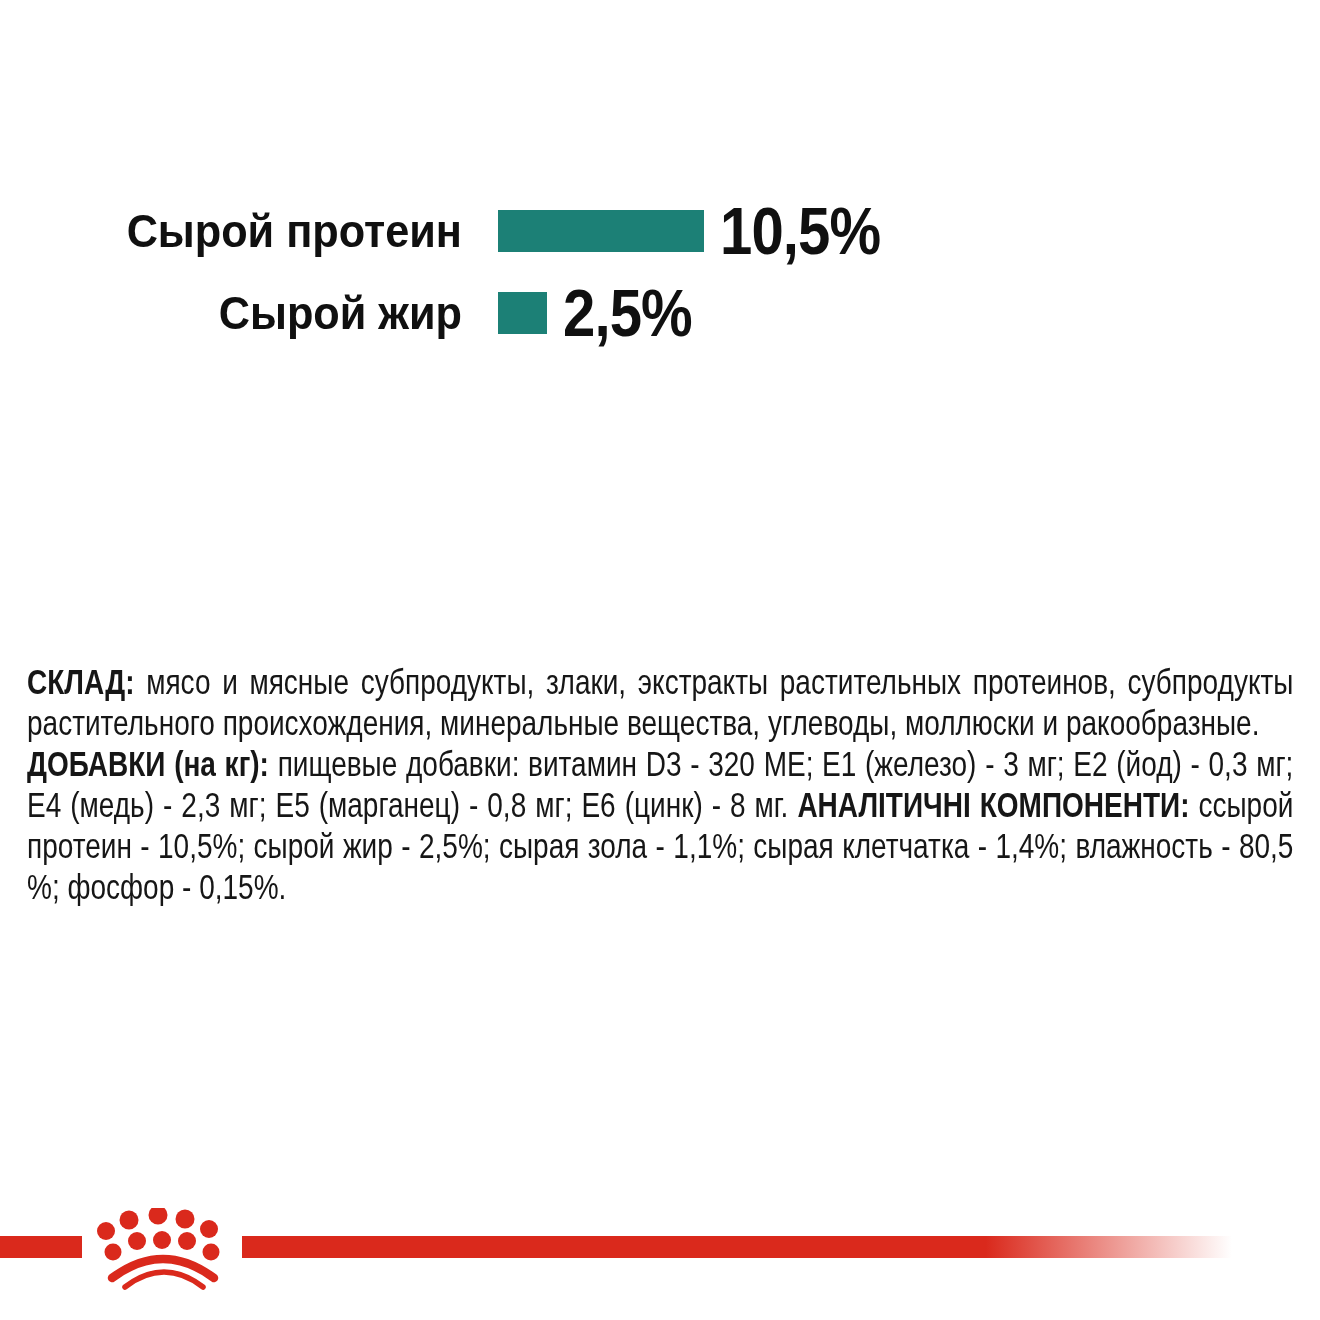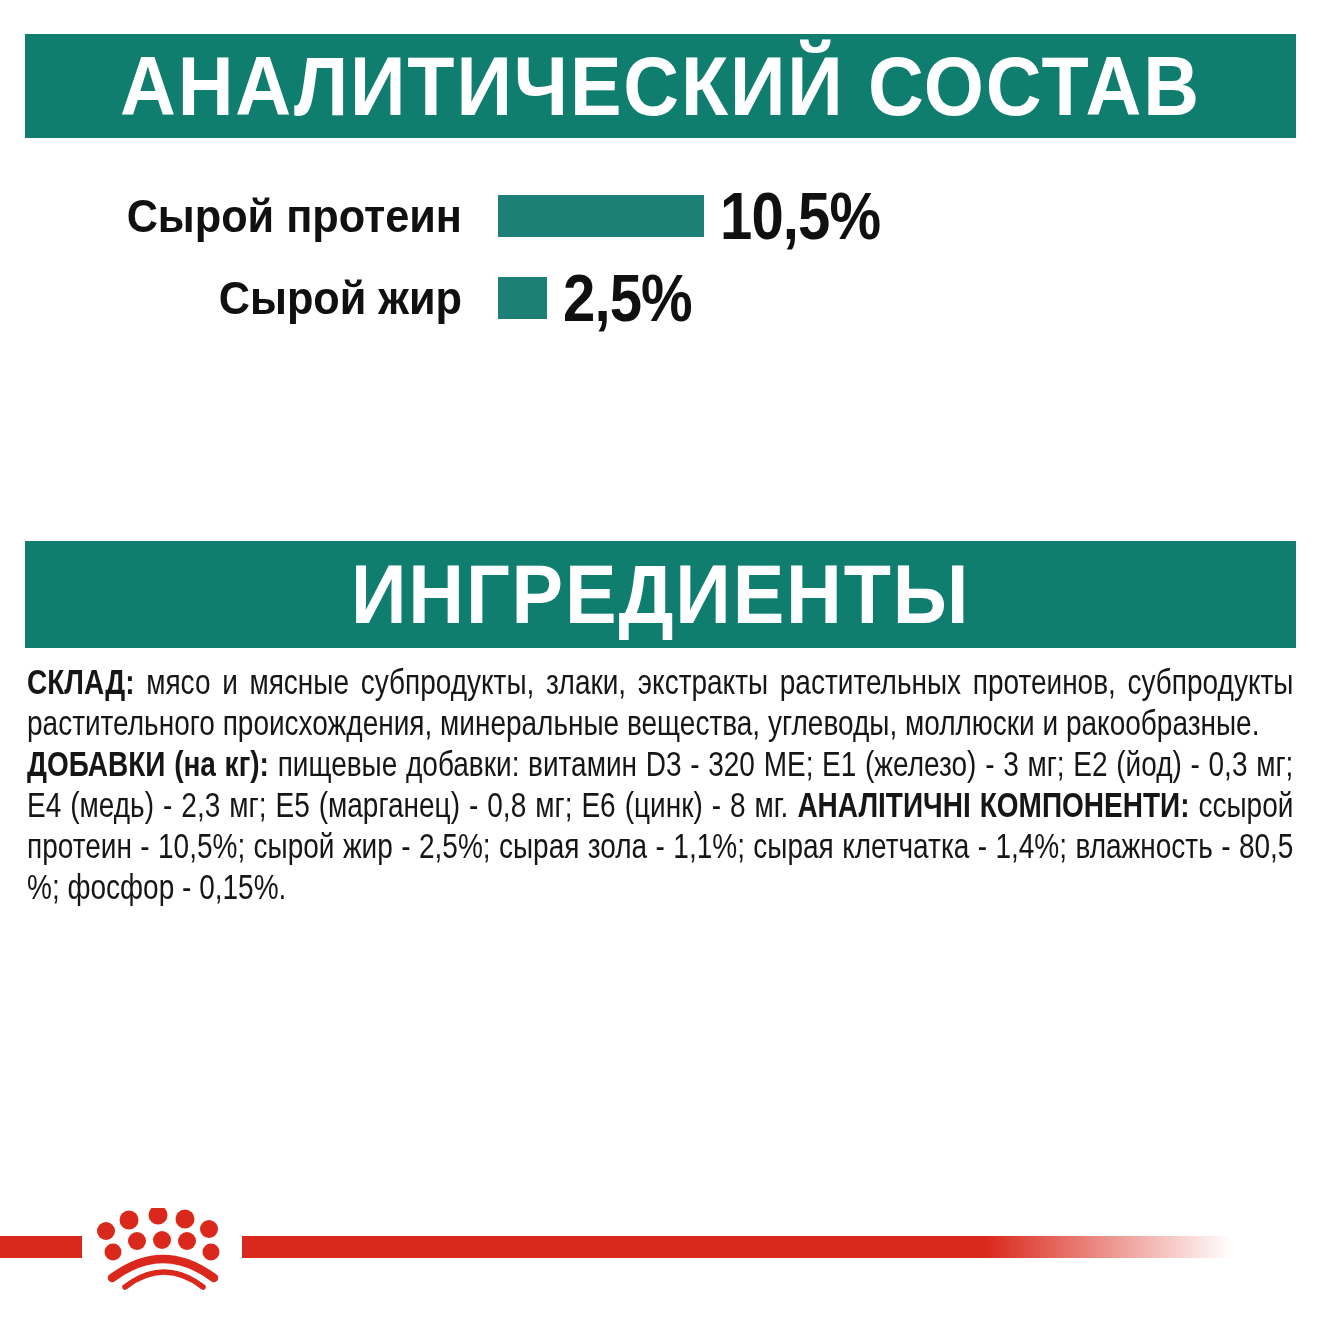--- a/index.html
+++ b/index.html
@@ -12,21 +12,21 @@
     position:absolute;left:25px;width:1271px;background:var(--teal,#0F7E6F);
     display:flex;align-items:center;justify-content:center;
   }
   .banner-analytical{top:34px;height:104px;}
   .banner-ingredients{top:541px;height:107px;}
   .banner-title{
     color:#fff;font-weight:700;font-size:84px;letter-spacing:2px;white-space:nowrap;
     display:inline-block;transform:scaleX(0.92);transform-origin:50% 50%;
   }
   
-  .chart{position:absolute;left:0;top:175px;width:1320px;}
+  .chart{position:absolute;left:0;top:190px;width:1320px;}
   .chart-row{display:flex;align-items:center;height:82px;}
   .chart-label{
     flex:0 0 462px;text-align:right;font-size:46px;font-weight:700;color:#101010;
     white-space:nowrap;transform:scaleX(0.94);transform-origin:100% 50%;
   }
   .chart-bar{
     flex:0 0 auto;height:42px;margin-left:36px;background:var(--bar-teal,#1C8076);
   }
   .chart-value{
     margin-left:16px;font-size:66px;font-weight:700;color:#101010;white-space:nowrap;
@@ -46,40 +46,34 @@
     background:linear-gradient(90deg,var(--red,#DA291C) 0%,var(--red,#DA291C) 80%,rgba(218,41,28,0) 100%);
   }
   .stripe-gap{position:absolute;left:82px;top:1233px;width:160px;height:28px;background:#fff;}
   .crown{position:absolute;left:95px;top:1208px;width:132px;height:88px;color:var(--red,#DA291C);}
 </style>
 </head>
 <body>
 
 <div class="page">
 
-  <header class="banner banner-analytical">
-    <span class="banner-title">АНАЛИТИЧЕСКИЙ СОСТАВ</span>
-  </header>
 
   <section class="chart">
     <div class="chart-row">
       <span class="chart-label">Сырой протеин</span>
       <div class="chart-bar" style="width: 206px;"></div>
       <span class="chart-value">10,5%</span>
     </div>
     <div class="chart-row">
       <span class="chart-label">Сырой жир</span>
       <div class="chart-bar" style="width: 49px;"></div>
       <span class="chart-value">2,5%</span>
     </div>
   </section>
 
-  <header class="banner banner-ingredients">
-    <span class="banner-title">ИНГРЕДИЕНТЫ</span>
-  </header>
 
   <section class="ingredients">
       <p><b>СКЛАД:</b><span> мясо и мясные субпродукты, злаки, экстракты растительных протеинов, субпродукты растительного происхождения, минеральные вещества, углеводы, моллюски и ракообразные.</span></p>
       <p><b>ДОБАВКИ (на кг):</b><span> пищевые добавки: витамин D3 - 320 МЕ; Е1 (железо) - 3 мг; Е2 (йод) - 0,3 мг; Е4 (медь) - 2,3 мг; Е5 (марганец) - 0,8 мг; Е6 (цинк) - 8 мг. </span><b>АНАЛІТИЧНІ КОМПОНЕНТИ:</b><span> ссырой протеин - 10,5%; сырой жир - 2,5%; сырая зола - 1,1%; сырая клетчатка - 1,4%; влажность - 80,5 %; фосфор - 0,15%.</span></p>
     </section>
 
   <footer>
     <div class="red-stripe"></div>
     <div class="stripe-gap"></div>
     <svg class="crown" viewBox="0 0 132 88" xmlns="http://www.w3.org/2000/svg">

